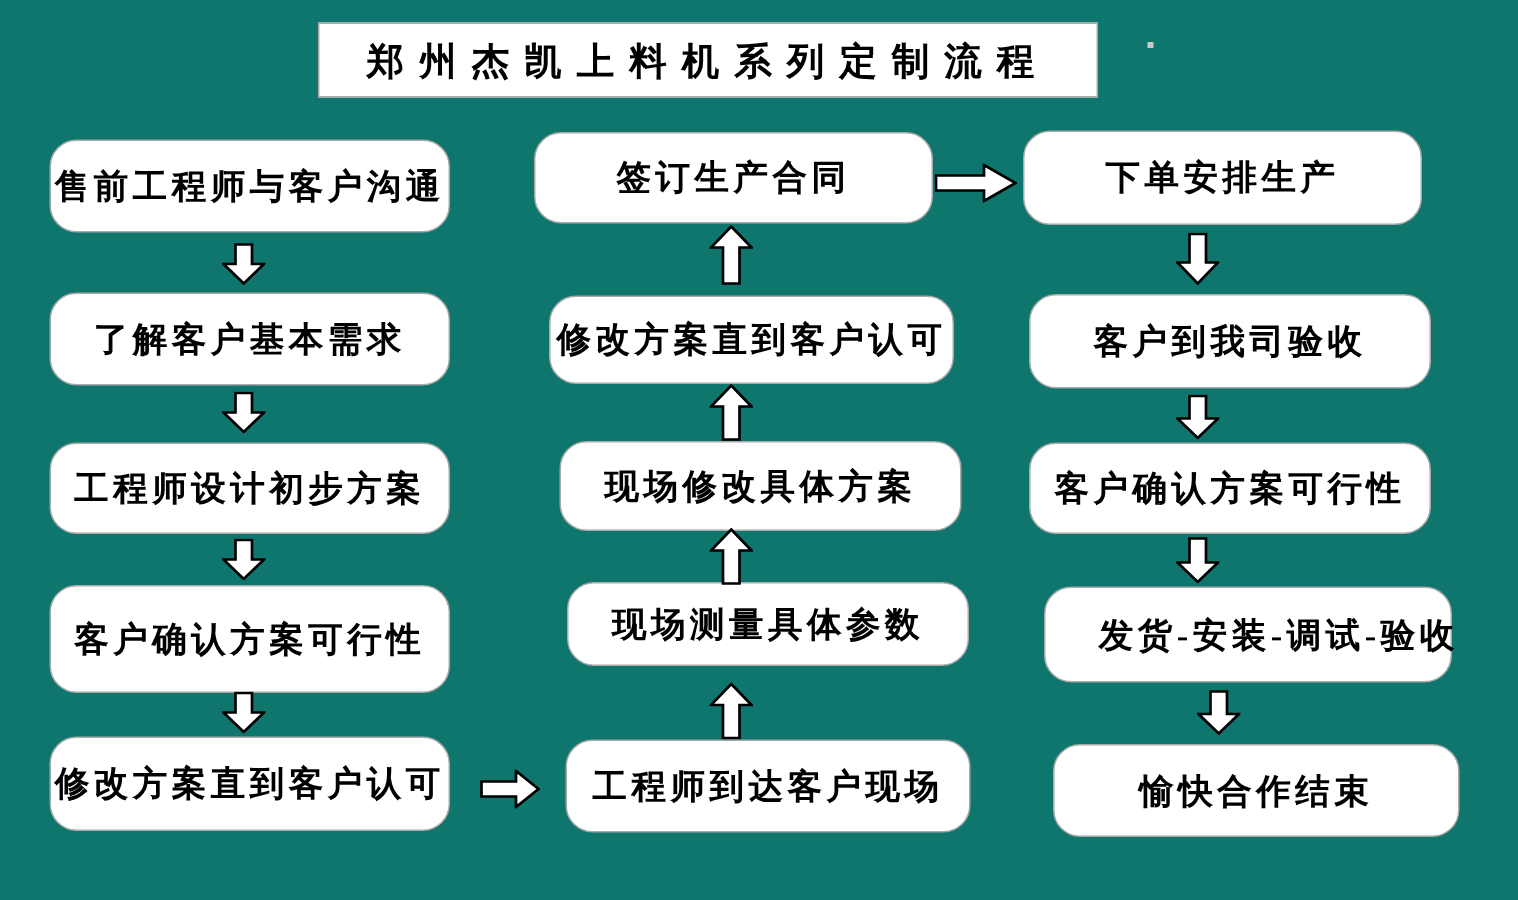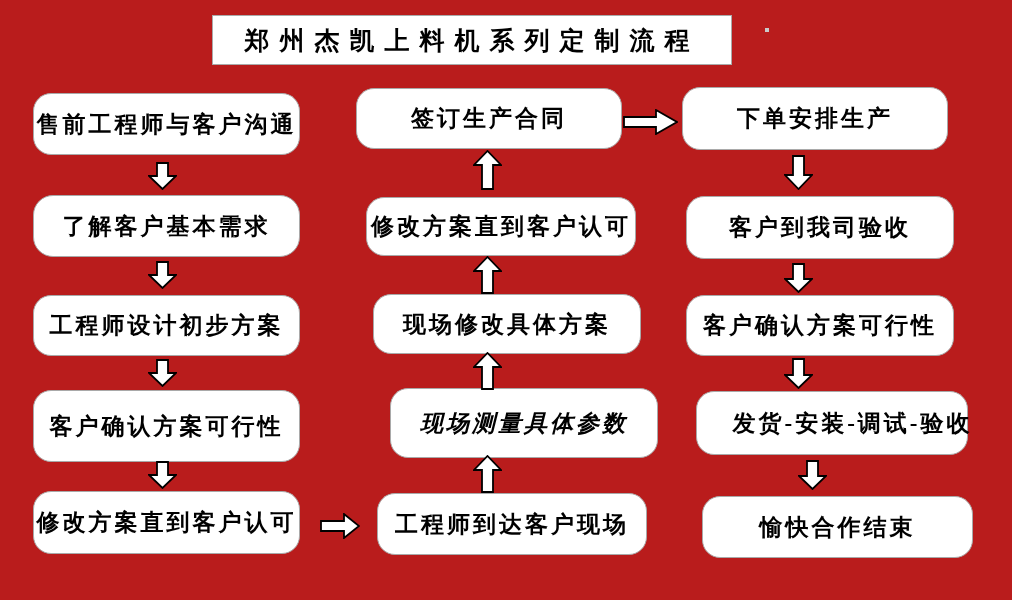--- a/index.html
+++ b/index.html
@@ -1,20 +1,20 @@
 <!DOCTYPE html>
 <html><head>
 <meta charset="utf-8">
 <style>
   html, body { margin: 0; padding: 0; background: #ffffff; }
   .canvas {
     position: relative;
     width: 1012px;
     height: 600px;
-    background: #b91c1c;
+    background: #0f766e;
     font-family: "Liberation Serif", "DejaVu Serif", serif;
     overflow: hidden;
   }
   .title-box {
     position: absolute;
     left: 212px; top: 15px;
     width: 518px; height: 48px;
     border: 1px solid #aaaaaa;
     background: #ffffff;
     display: flex; align-items: center; justify-content: center;
@@ -41,29 +41,29 @@
   .arrow svg polygon { fill: #ffffff; stroke: #000000; stroke-width: 1.8; stroke-linejoin: miter; }
   .stray-dot {
     position: absolute;
     left: 765px; top: 28px;
     width: 4px; height: 4px;
     background: #c9c9c9;
   }
   
   .l { left: 33px; width: 267px; }
   .l1 { top: 93px;  height: 62px; }
-  .l2 { top: 195px; height: 62px; border-radius: 20px; }
+  .l2 { top: 195px; height: 62px; }
   .l3 { top: 295px; height: 61px; font-family: Liberation Serif, serif; }
   .l4 { top: 390px; height: 72px; }
   .l5 { top: 491px; height: 63px; }
   
   .m1 { left: 356px; top: 88px;  width: 266px; height: 61px; }
   .m2 { left: 366px; top: 197px; width: 270px; height: 59px; }
   .m3 { left: 373px; top: 294px; width: 268px; height: 60px; }
-  .m4 { left: 390px; top: 388px; width: 268px; height: 70px; font-style: italic; }
+  .m4 { left: 378px; top: 388px; width: 268px; height: 56px; }
   .m5 { left: 377px; top: 493px; width: 270px; height: 62px; }
   
   .r1 { left: 682px; top: 87px;  width: 266px; height: 63px; }
   .r2 { left: 686px; top: 196px; width: 268px; height: 63px; }
   .r3 { left: 686px; top: 295px; width: 268px; height: 61px; }
   .r4 { left: 696px; top: 391px; width: 272px; height: 64px; padding-left: 41px; }
   .r5 { left: 702px; top: 496px; width: 271px; height: 62px; }
   
   .da-l1 { left: 148px; top: 162px; }
   .da-l2 { left: 148px; top: 261px; }

